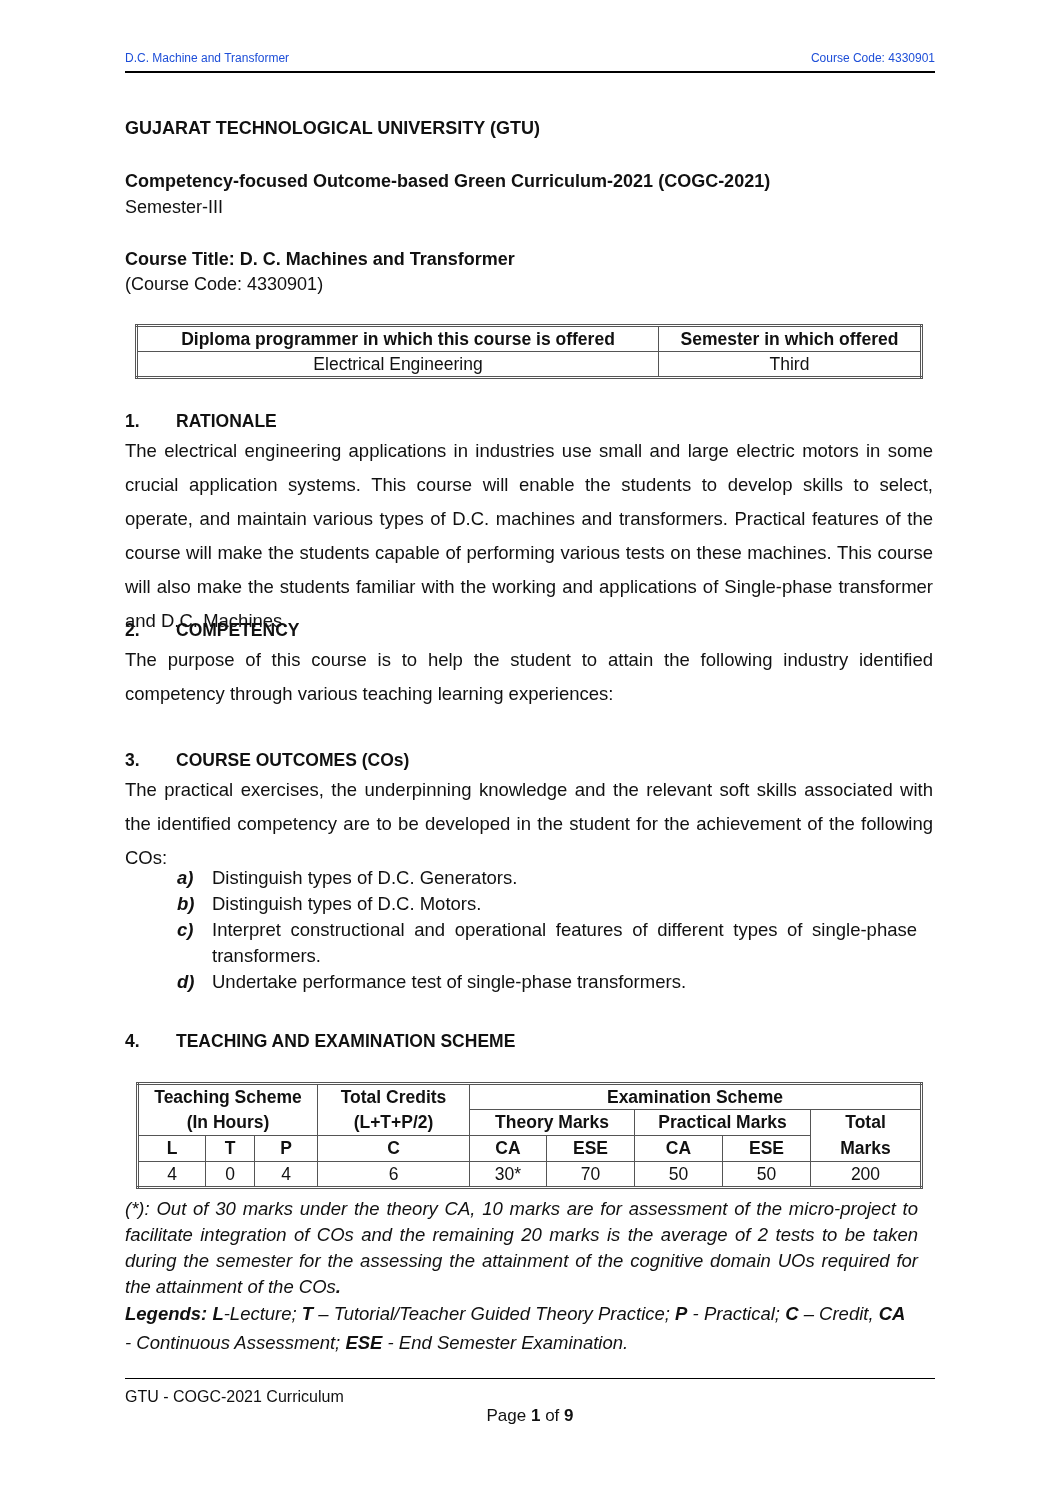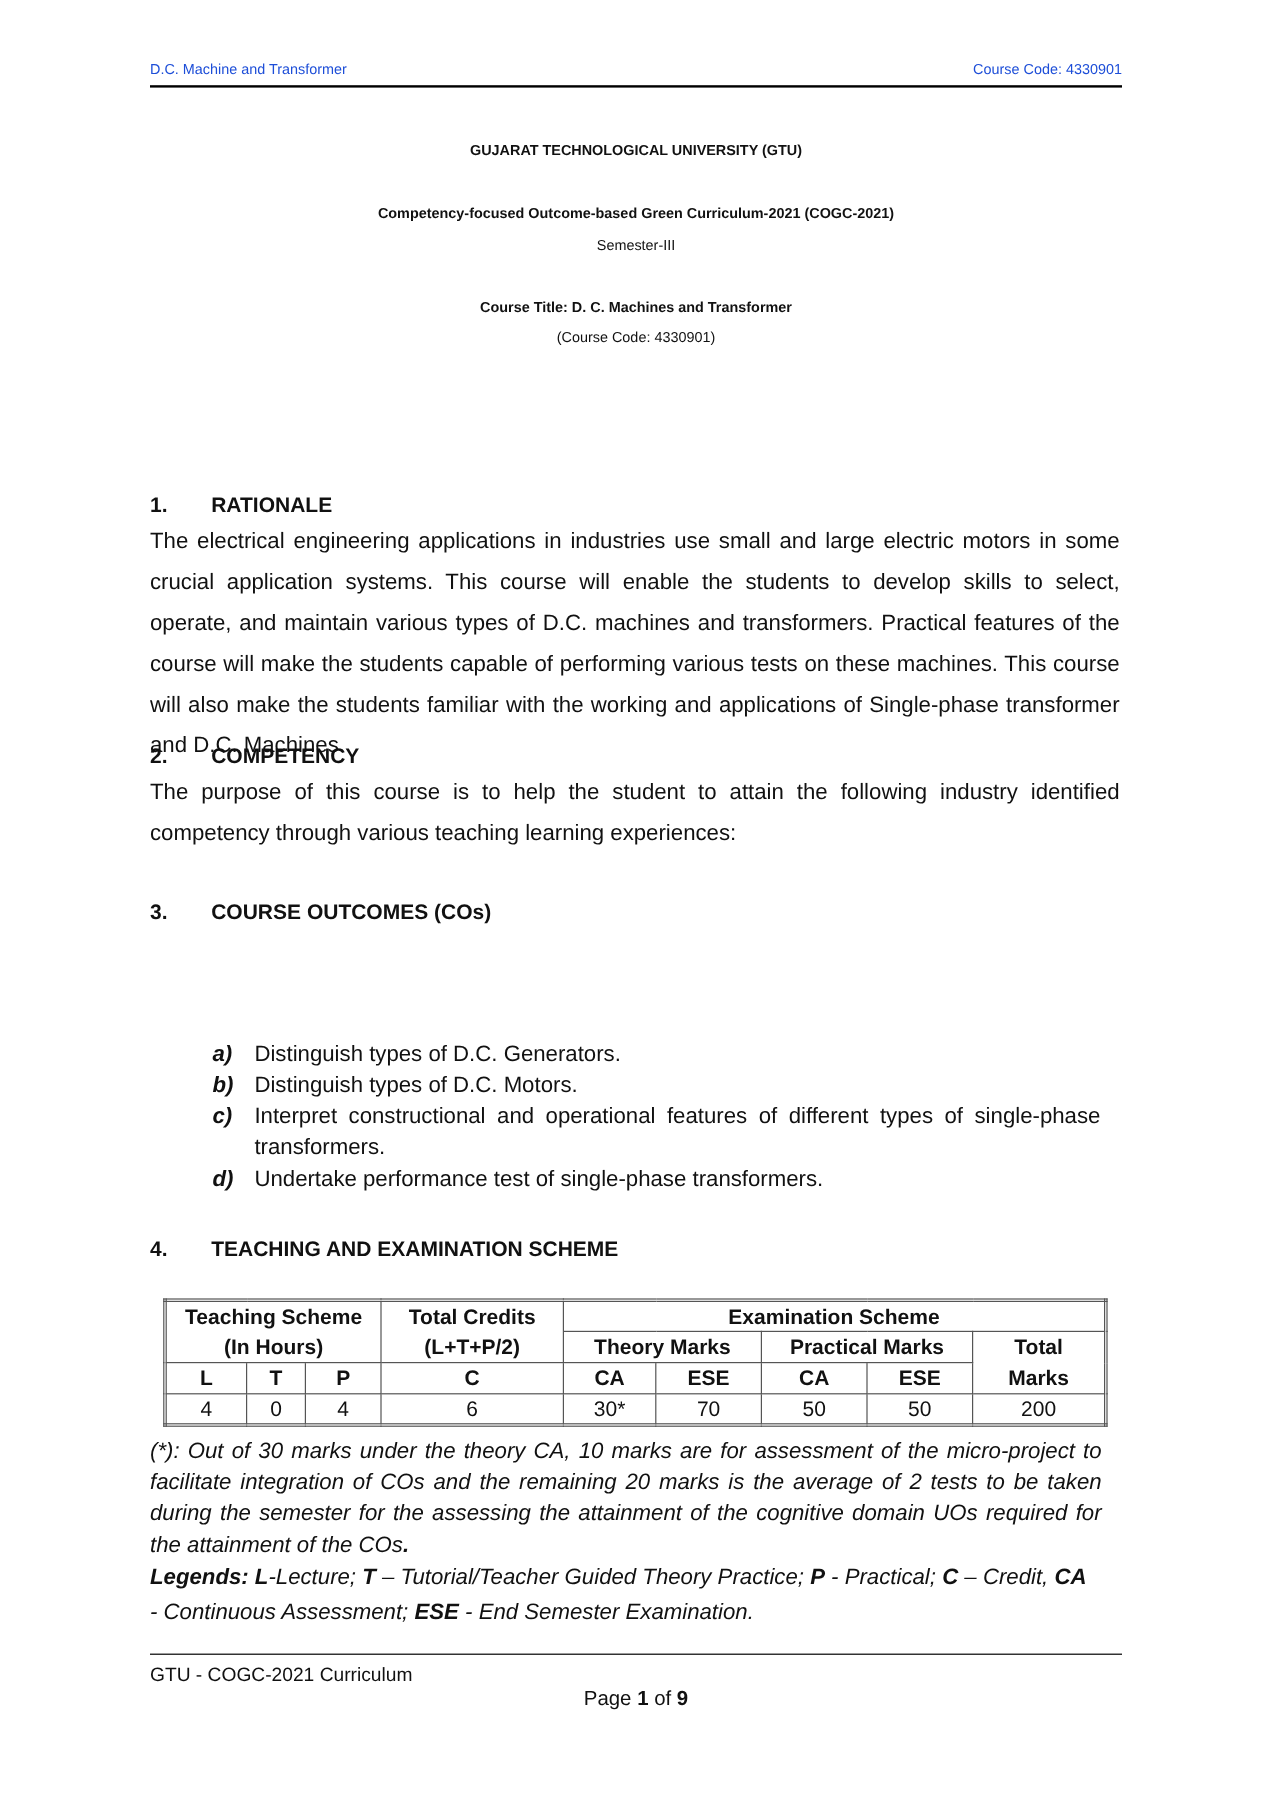--- a/index.html
+++ b/index.html
@@ -12,21 +12,21 @@
     }
     .page { position: absolute; left: 0; top: 0; width: 1058px; height: 1497px; }
 
     .hdr {
       position: absolute; left: 125px; width: 810px; top: 51px;
       display: flex; justify-content: space-between;
       font-size: 12px; color: #1d4ed8;
     }
     .hdr-rule { position: absolute; left: 125px; width: 810px; top: 71px; height: 2px; background: #000; }
 
-    .center { position: absolute; left: 125px; width: 810px; text-align: center; font-size: 12px; }
+    .center { position: absolute; left: 125px; width: 810px; font-size: 18px; }
     .b { font-weight: bold; }
 
     table.t {
       border-collapse: collapse;
       position: absolute;
       font-size: 17.5px;
       text-align: center;
       border: 3px double #555;
     }
     table.t td { border: 1px solid #555; padding: 0 4px; height: 26px; }
@@ -75,34 +75,47 @@
     <span>Course Code: 4330901</span>
   </div>
   <div class="hdr-rule"></div>
 
   <div class="center b" style="top:118px;">GUJARAT TECHNOLOGICAL UNIVERSITY (GTU)</div>
   <div class="center b" style="top:171px;">Competency-focused Outcome-based Green Curriculum-2021 (COGC-2021)</div>
   <div class="center b" style="top:249px;">Course Title: D. C. Machines and Transformer</div>
   <div class="center" style="top:197px;">Semester-III</div>
   <div class="center" style="top:274px;">(Course Code: 4330901)</div>
 
+  <table class="t" style="left:135px; top:324px; width:788px;">
+    <tbody>
+        <tr>
+      <td class="b" style="width:522px;">Diploma programmer in which this course is offered</td>
+      <td class="b">Semester in which offered</td>
+    </tr>
+    <tr>
+      <td>Electrical Engineering</td>
+      <td>Third</td>
+    </tr>
+  </tbody>
+    </table>
 
   <div class="sec-h" style="top:411px;">
     <span class="num">1.</span><span>RATIONALE</span>
   </div>
   <div class="para" style="top:434px;">The electrical engineering applications in industries use small and large electric motors in some crucial application systems. This course will enable the students to develop skills to select, operate, and maintain various types of D.C. machines and transformers. Practical features of the course will make the students capable of performing various tests on these machines. This course will also make the students familiar with the working and applications of Single-phase transformer and D.C. Machines.</div>
 
   <div class="sec-h" style="top:620px;">
     <span class="num">2.</span><span>COMPETENCY</span>
   </div>
   <div class="para" style="top:643px;">The purpose of this course is to help the student to attain the following industry identified competency through various teaching learning experiences:</div>
 
   <div class="sec-h" style="top:750px;">
     <span class="num">3.</span><span>COURSE OUTCOMES (COs)</span>
   </div>
+  <div class="para" style="top:773px;">The practical exercises, the underpinning knowledge and the relevant soft skills associated with the identified competency are to be developed in the student for the achievement of the following COs:</div>
 
   <div class="co" style="top:865px;">
     <div class="co-item">
       <span class="lbl">a)</span>
       <span class="txt">Distinguish types of D.C. Generators.</span>
     </div>
     <div class="co-item">
       <span class="lbl">b)</span>
       <span class="txt">Distinguish types of D.C. Motors.</span>
     </div>

